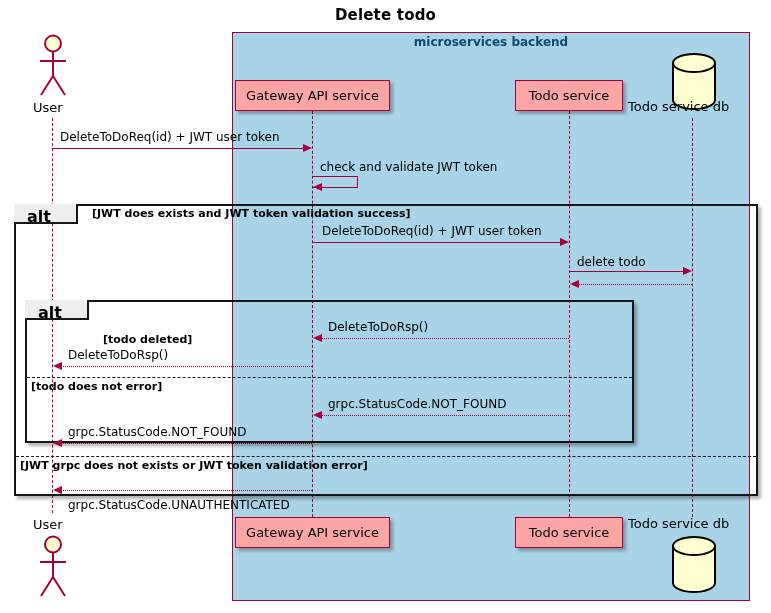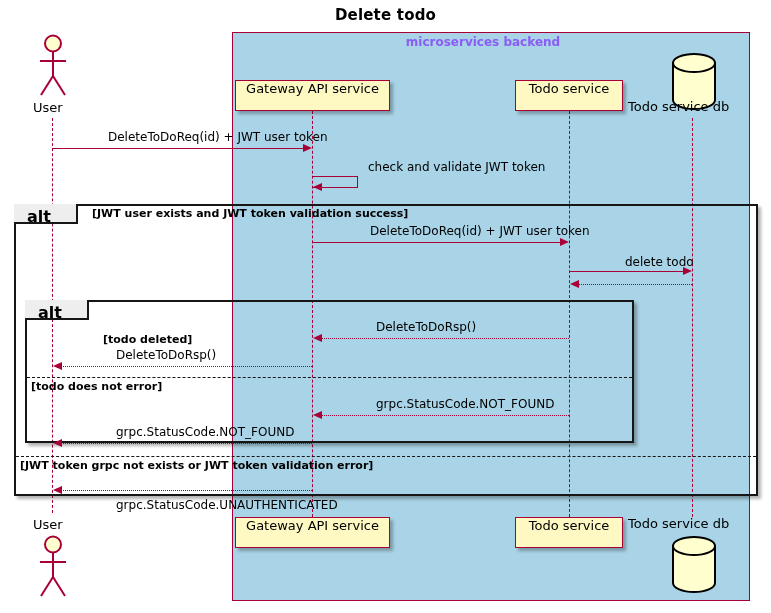--- a/index.html
+++ b/index.html
@@ -5,47 +5,47 @@
   html,body{margin:0;padding:0;background:#fff;}
   body{width:771px;height:613px;position:relative;overflow:hidden;
        font-family:"DejaVu Sans","Liberation Sans",sans-serif;}
   .stage{position:absolute;inset:0;width:771px;height:613px;}
   
   .title{position:absolute;left:0;top:6px;width:771px;text-align:center;
          font-size:15px;font-weight:bold;color:#000;letter-spacing:.2px;}
   
   .group-box{position:absolute;left:232px;top:32px;width:518px;height:569px;
              background:#A9D3E6;border:1px solid #A80036;box-sizing:border-box;}
-  .group-label{position:absolute;left:224px;top:35px;width:518px;text-align:center;
-               font-size:12px;font-weight:bold;color:#8b5cf6;}
+  .group-label{position:absolute;left:232px;top:35px;width:518px;text-align:center;
+               font-size:12px;font-weight:bold;color:#0c4a6e;}
   
   .lifeline{position:absolute;width:0;border-left:1px dashed #A80036;}
   
-  .pbox{position:absolute;background:#fef9c3;border:1.5px solid #A80036;
+  .pbox{position:absolute;background:#fca5a5;border:1.5px solid #A80036;
         box-sizing:border-box;font-size:13px;color:#000;
-        display:flex;align-items:flex-start;justify-content:center;
+        display:flex;align-items:center;justify-content:center;
         box-shadow:3px 3px 3px rgba(0,0,0,.28);white-space:nowrap;}
   
   .actor{position:absolute;}
   .actor-label{position:absolute;font-size:13px;color:#000;white-space:nowrap;}
   
   .db{position:absolute;}
   .db-label{position:absolute;font-size:13px;color:#000;white-space:nowrap;}
   
   .frame{position:absolute;border:2px solid #161616;background:transparent;
          box-sizing:border-box;box-shadow:3px 3px 3px rgba(0,0,0,.30);}
   .frame-tab{position:absolute;background:#EEEEEE;border-right:2px solid #161616;
              border-bottom:2px solid #161616;box-sizing:border-box;}
   .frame-tab-text{position:absolute;font-size:16px;font-weight:bold;color:#000;}
   .frame-cond{position:absolute;font-size:11px;font-weight:bold;color:#000;white-space:nowrap;}
   .frame-div{position:absolute;border-top:1px dashed #161616;height:0;}
   
   .msg-line{position:absolute;height:0;border-top:1.5px solid #A80036;}
   .msg-line.dotted{border-top:1.5px dotted #A80036;}
-  .msg-text{position:absolute;font-size:12px;color:#000;white-space:nowrap;margin-left:48px;}
+  .msg-text{position:absolute;font-size:12px;color:#000;white-space:nowrap;}
   .arrow-r{position:absolute;width:0;height:0;
            border-top:4.5px solid transparent;border-bottom:4.5px solid transparent;
            border-left:9px solid #A80036;}
   .arrow-l{position:absolute;width:0;height:0;
            border-top:4.5px solid transparent;border-bottom:4.5px solid transparent;
            border-right:9px solid #A80036;}
   .self-box{position:absolute;border:1.5px solid #A80036;border-left:none;
             box-sizing:border-box;}
 </style>
 </head>
@@ -90,21 +90,21 @@
   <div class="msg-line" style="left:52px;top:148px;width:252px;"></div>
   <div class="arrow-r" style="left:303px;top:143.5px;"></div>
 
   <div class="msg-text" style="left:320px;top:160px;">check and validate JWT token</div>
   <div class="self-box" style="left:312px;top:176px;width:46px;height:12px;"></div>
   <div class="arrow-l" style="left:313px;top:183px;"></div>
 
   <div class="frame" style="left:14px;top:204px;width:744px;height:292px;"></div>
   <div class="frame-tab" style="left:14px;top:204px;width:64px;height:20px;"></div>
   <div class="frame-tab-text" style="left:27px;top:207px;">alt</div>
-  <div class="frame-cond" style="left:92px;top:207px;">[JWT user exists and JWT token validation success]</div>
+  <div class="frame-cond" style="left:92px;top:207px;">[JWT does exists and JWT token validation success]</div>
 
   <div class="msg-text" style="left:322px;top:224px;">DeleteToDoReq(id) + JWT user token</div>
   <div class="msg-line" style="left:312px;top:242px;width:249px;"></div>
   <div class="arrow-r" style="left:560px;top:237.5px;"></div>
 
   <div class="msg-text" style="left:577px;top:255px;">delete todo</div>
   <div class="msg-line" style="left:569px;top:271px;width:114px;"></div>
   <div class="arrow-r" style="left:683px;top:266.5px;"></div>
 
   <div class="msg-line dotted" style="left:578px;top:284px;width:114px;"></div>
@@ -128,21 +128,21 @@
 
   <div class="msg-text" style="left:328px;top:397px;">grpc.StatusCode.NOT_FOUND</div>
   <div class="msg-line dotted" style="left:321px;top:415px;width:248px;"></div>
   <div class="arrow-l" style="left:313px;top:410.5px;"></div>
 
   <div class="msg-text" style="left:68px;top:425px;">grpc.StatusCode.NOT_FOUND</div>
   <div class="msg-line dotted" style="left:61px;top:443px;width:251px;"></div>
   <div class="arrow-l" style="left:53px;top:438.5px;"></div>
 
   <div class="frame-div" style="left:16px;top:456px;width:740px;"></div>
-  <div class="frame-cond" style="left:20px;top:459px;">[JWT token grpc not exists or JWT token validation error]</div>
+  <div class="frame-cond" style="left:20px;top:459px;">[JWT grpc does not exists or JWT token validation error]</div>
 
   <div class="msg-text" style="left:68px;top:498px;">grpc.StatusCode.UNAUTHENTICATED</div>
   <div class="msg-line dotted" style="left:61px;top:490px;width:251px;"></div>
   <div class="arrow-l" style="left:53px;top:485.5px;"></div>
 
   <div class="actor-label" style="left:33px;top:517px;">User</div>
   <svg class="actor" style="left:34px;top:535px;" width="38" height="66" viewBox="0 0 38 66">
     <circle cx="19" cy="9.5" r="8" fill="#FEFECE" stroke="#A80036" stroke-width="2"></circle>
     <line x1="19" y1="18" x2="19" y2="42" stroke="#A80036" stroke-width="2"></line>
     <line x1="6" y1="27" x2="32" y2="27" stroke="#A80036" stroke-width="2"></line>

